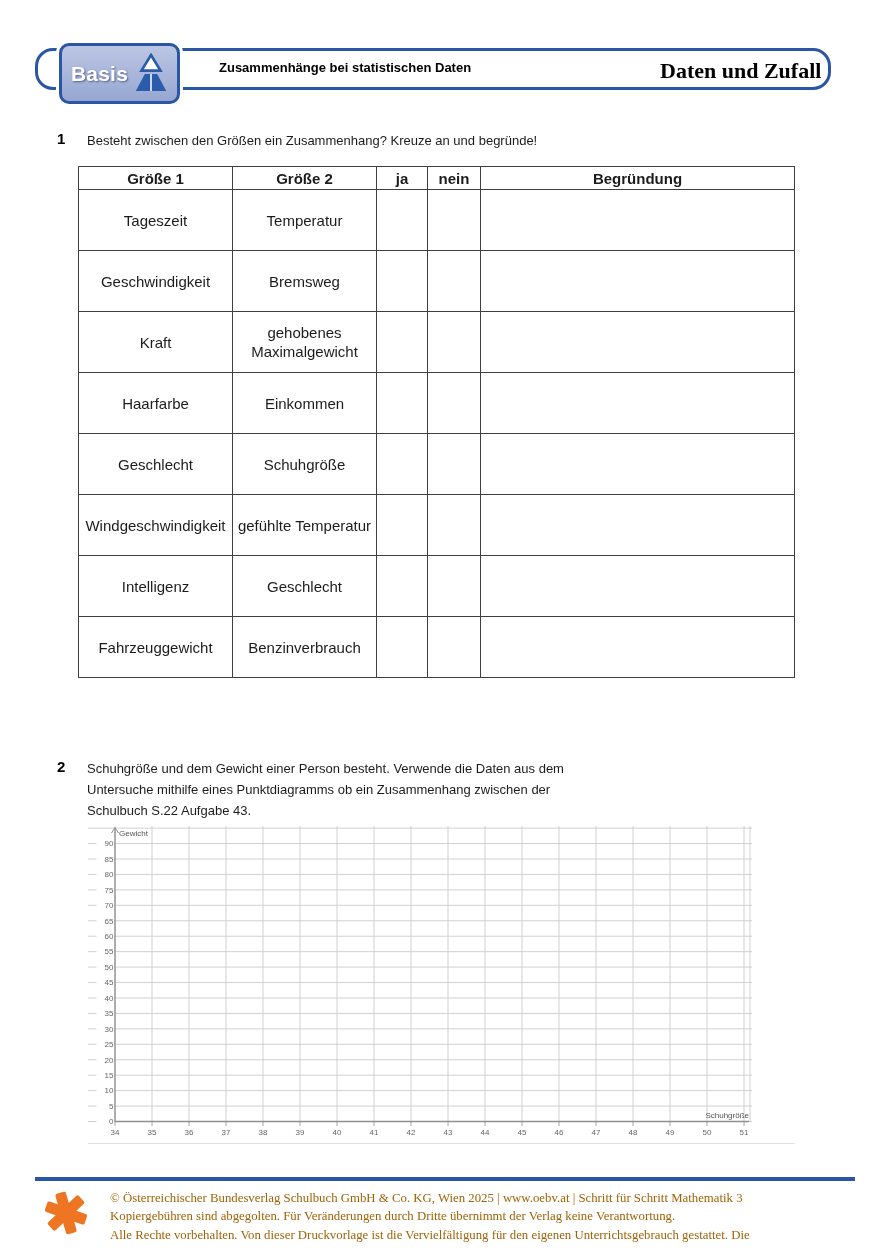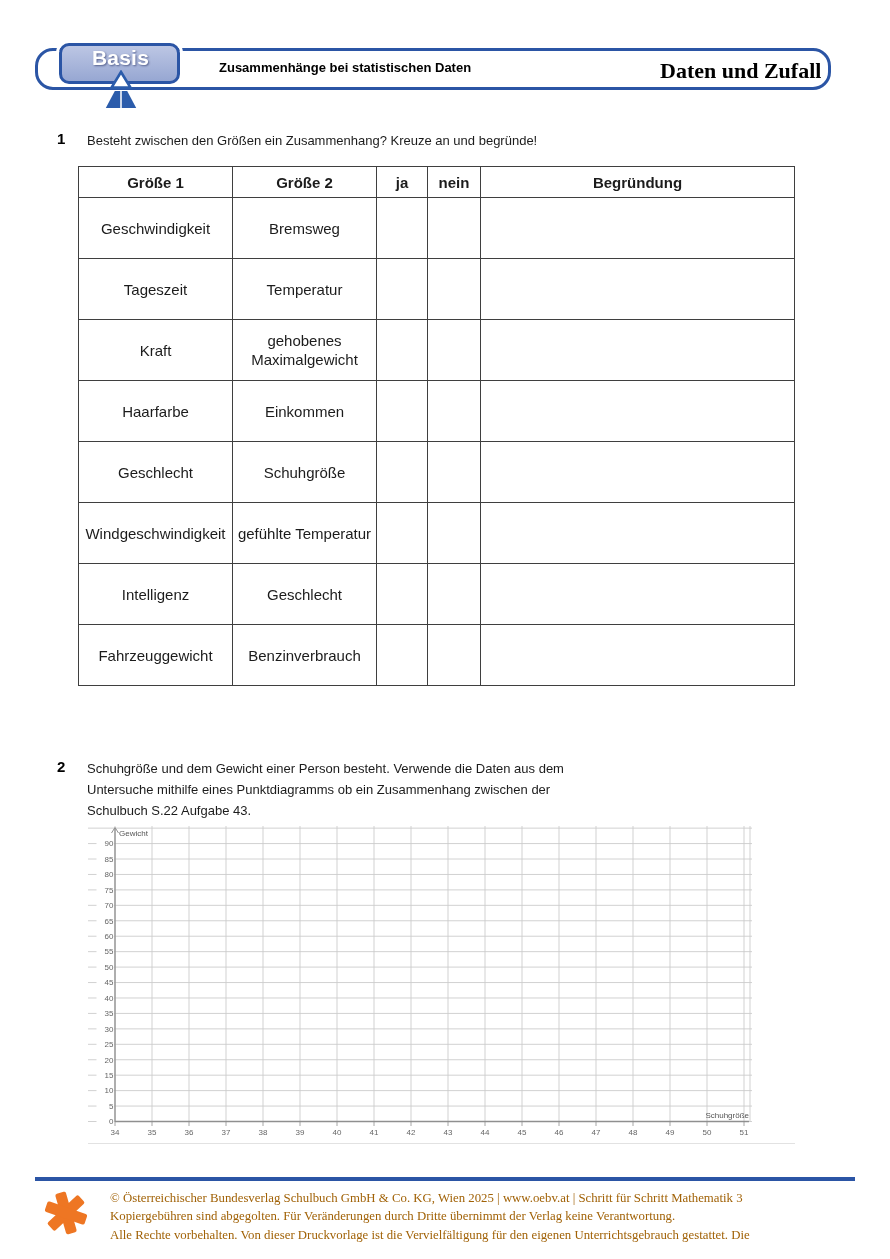--- a/index.html
+++ b/index.html
@@ -14,26 +14,26 @@
   html,body{margin:0;padding:0;background:#ffffff;}
   body{font-family:"Liberation Sans",sans-serif;color:var(--ink);}
   #page{position:relative;width:890px;height:1259px;background:#fff;overflow:hidden;}
 
   
   .header-pill{
     position:absolute;left:35px;top:48px;width:790px;height:36px;
     border:3.5px solid var(--accent);border-radius:18px;background:#fff;
   }
   .basis-badge{
-    position:absolute;left:59px;top:43px;width:121px;height:41px;
+    position:absolute;left:59px;top:43px;width:121px;height:61px;
     border:3px solid var(--accent);border-radius:10px;
     background:linear-gradient(180deg,var(--badge-fill-top),var(--badge-fill-bottom));
     box-shadow:0 0 0 3px #ffffff;
     display:flex;align-items:center;justify-content:space-between;
-    padding:0 7px 0 9px;box-sizing:border-box;flex-direction:column;
+    padding:0 7px 0 9px;box-sizing:border-box;
   }
   .basis-badge .label{
     color:#ffffff;font-weight:bold;font-size:21px;letter-spacing:0.2px;
     text-shadow:1px 1px 2px rgba(20,30,80,.55);
   }
   .header-title{
     position:absolute;left:219px;top:60px;font-size:13px;font-weight:bold;color:#000;
   }
   .header-category{
     position:absolute;left:660px;top:58px;font-family:"Liberation Serif",serif;
@@ -47,21 +47,21 @@
   
   table.correlation{
     position:absolute;left:78px;top:166px;border-collapse:collapse;table-layout:fixed;
     width:716px;
   }
   table.correlation th,table.correlation td{
     border:1.5px solid var(--table-border);
     font-size:15px;text-align:center;vertical-align:middle;
     padding:2px 4px;box-sizing:border-box;overflow:hidden;
   }
-  table.correlation th{height:31px;font-weight:bold;padding:1px 2px;}
+  table.correlation th{height:23px;font-weight:bold;padding:1px 2px;}
   table.correlation td{height:61px;line-height:19px;}
 
   
   #chart{position:absolute;left:88px;top:825px;width:707px;height:326px;}
 
   
   .footer-rule{position:absolute;left:35px;top:1177px;width:820px;height:3.5px;background:var(--accent);}
   .footer-logo{position:absolute;left:44px;top:1186px;}
   .footer-text{
     position:absolute;left:110px;top:1189px;width:730px;
@@ -102,29 +102,29 @@
     </colgroup>
     <tbody>
         <tr>
       <th>Größe 1</th>
       <th>Größe 2</th>
       <th>ja</th>
       <th>nein</th>
       <th>Begründung</th>
     </tr>
     <tr>
+      <td>Tageszeit</td>
+      <td>Temperatur</td>
+      <td></td>
+      <td></td>
+      <td></td>
+    </tr>
+    <tr>
       <td>Geschwindigkeit</td>
       <td>Bremsweg</td>
-      <td></td>
-      <td></td>
-      <td></td>
-    </tr>
-    <tr>
-      <td>Tageszeit</td>
-      <td>Temperatur</td>
       <td></td>
       <td></td>
       <td></td>
     </tr>
     <tr>
       <td>Kraft</td>
       <td>gehobenes Maximalgewicht</td>
       <td></td>
       <td></td>
       <td></td>

